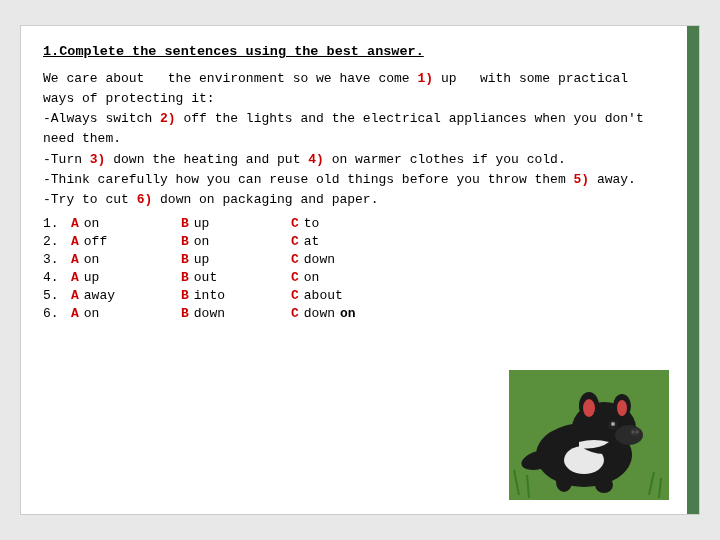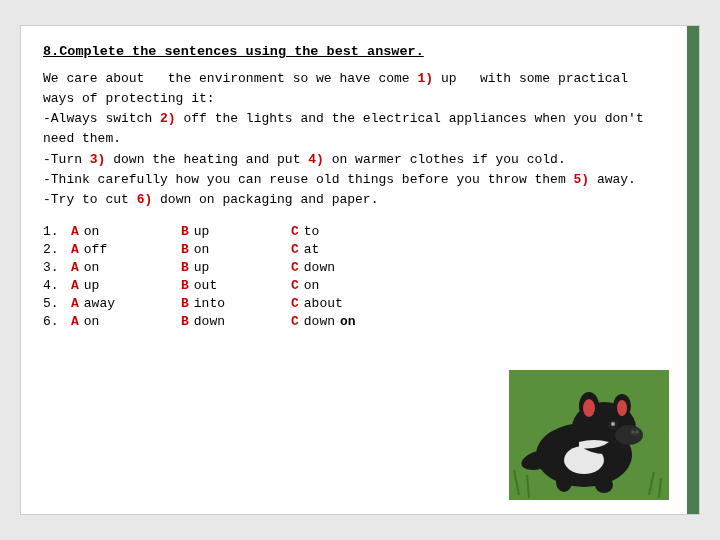--- a/index.html
+++ b/index.html
@@ -31,21 +31,21 @@
     .title {
       font-weight: bold;
       text-decoration: underline;
       font-size: 13.5px;
       margin-bottom: 10px;
       font-family: 'Courier New', Courier, monospace;
     }
     .paragraph {
       font-size: 13px;
       line-height: 1.55;
-      margin-bottom: 14px;
+      margin-bottom: 6px;
       font-family: 'Courier New', Courier, monospace;
     }
     .red { color: #cc0000; font-weight: bold; }
     .answers-section {
       display: flex;
       flex-direction: column;
       gap: 3px;
       font-family: 'Courier New', Courier, monospace;
       font-size: 13px;
     }
@@ -84,21 +84,21 @@
       width: 100%;
       height: 100%;
     }
   </style>
 </head>
 <body>
 
 <div class="slide">
   <div class="green-bar"></div>
 
-  <div class="title">8.Complete the sentences using the best answer.</div>
+  <div class="title">1.Complete the sentences using the best answer.</div>
 
   <div class="paragraph">
     We care about &nbsp; the environment so we have come <span class="red">1)</span> up &nbsp; with some practical<br>
     ways of protecting it:<br>
     -Always switch <span class="red">2)</span> off the lights and the electrical appliances when you don't<br>
     need them.<br>
     -Turn <span class="red">3)</span> down the heating and put <span class="red">4)</span> on warmer clothes if you cold.<br>
     -Think carefully how you can reuse old things before you throw them <span class="red">5)</span> away.<br>
     -Try to cut <span class="red">6)</span> down on packaging and paper.
   </div>

